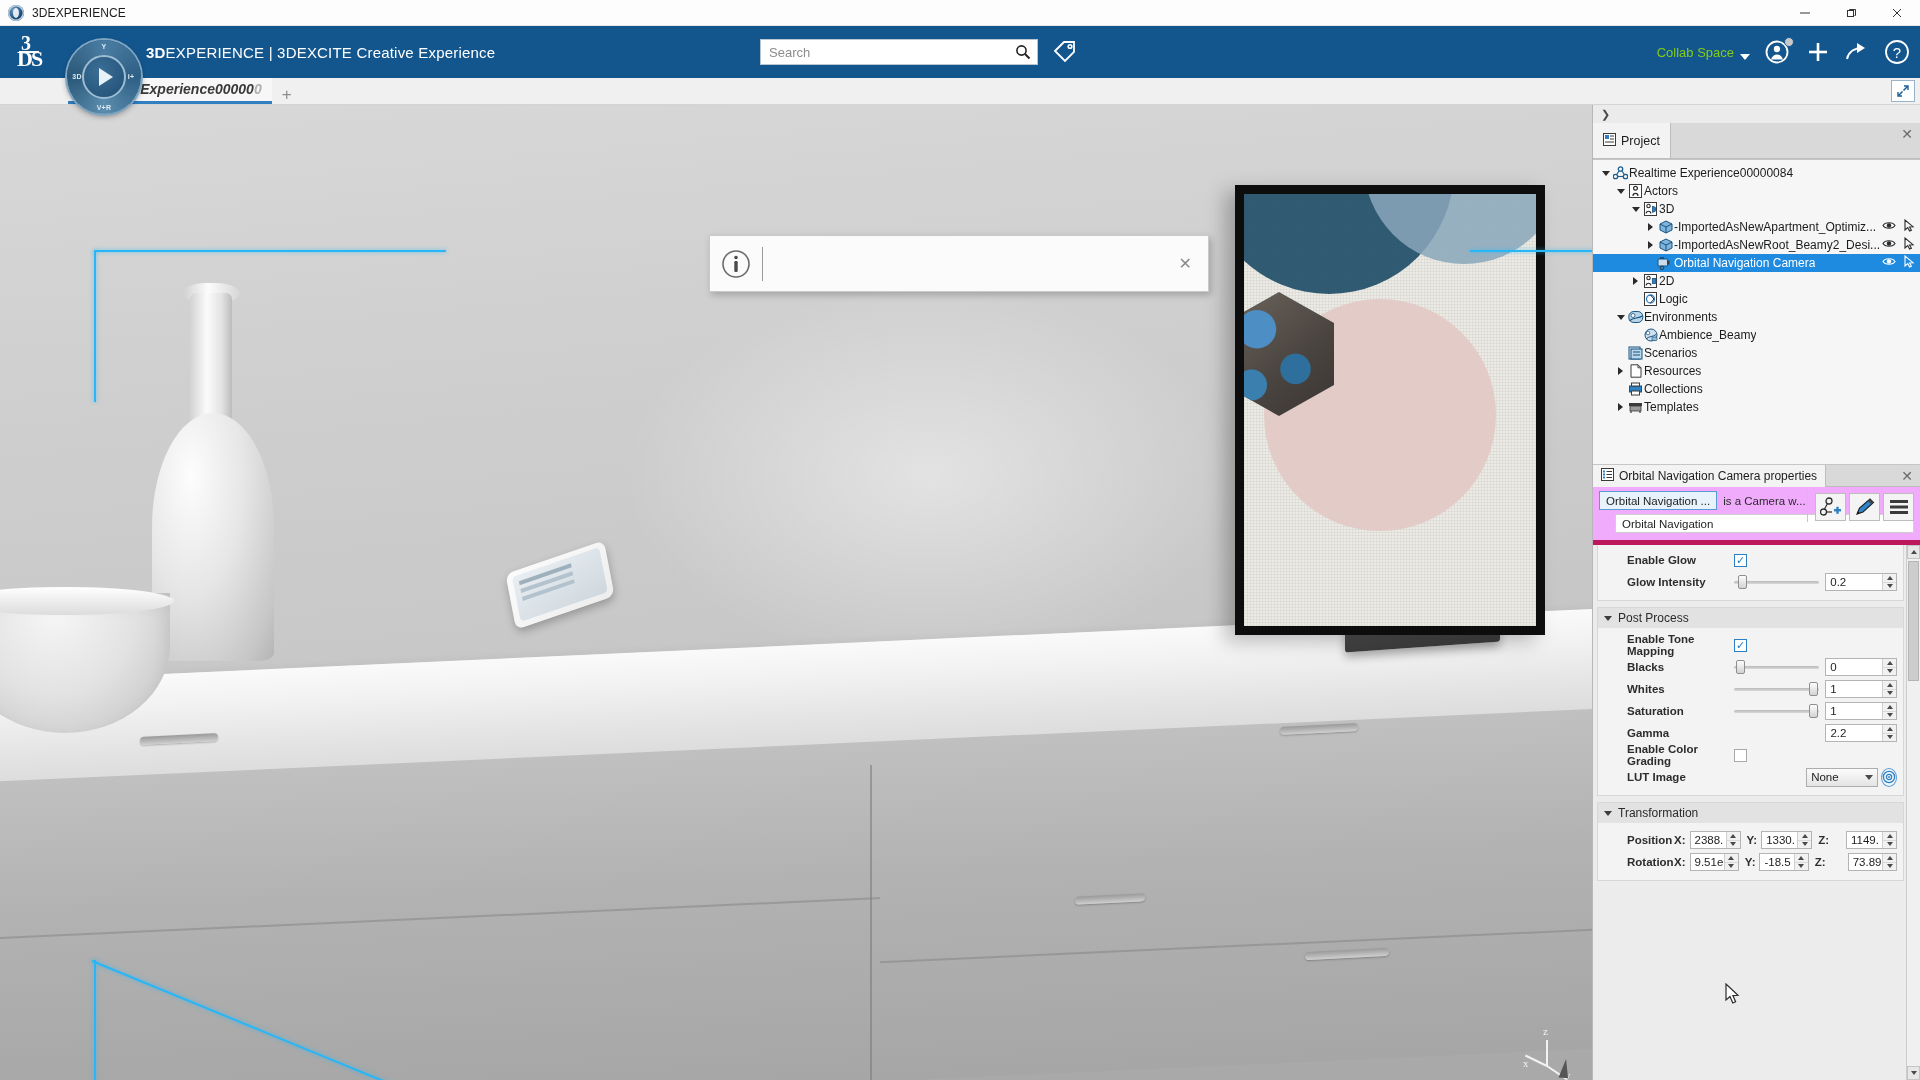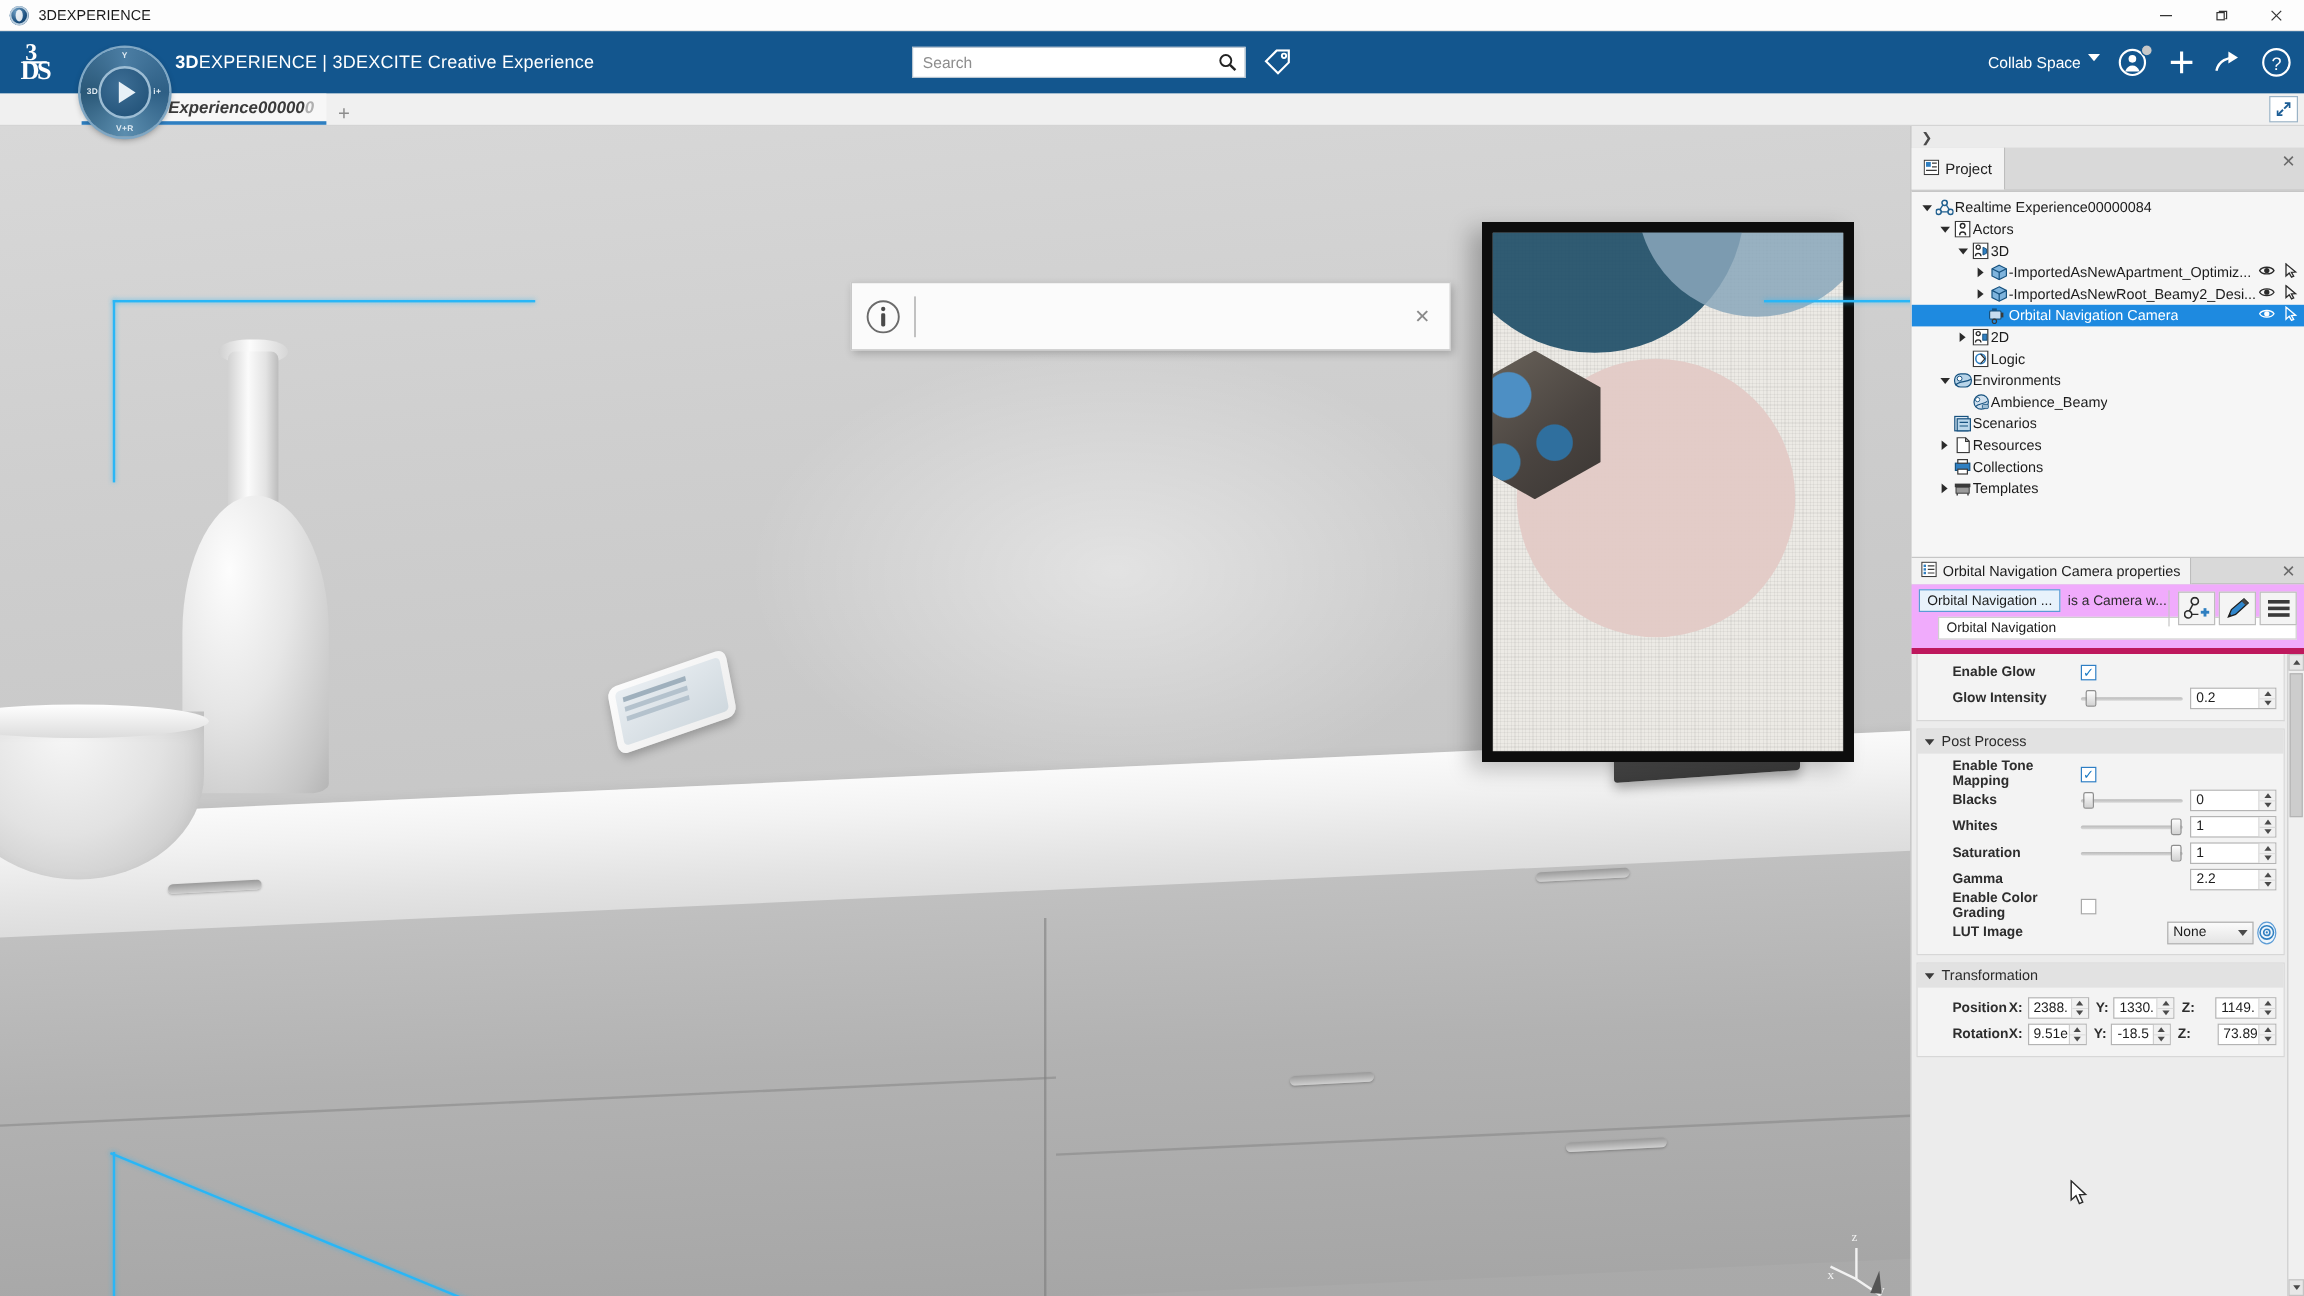--- a/index.html
+++ b/index.html
@@ -99,21 +99,21 @@
   }
   .searchwrap input::placeholder { color: #8d8d8d; }
   .search-ico { width: 28px; display: flex; align-items: center; justify-content: center; }
   .tag-ico { position: absolute; left: 1052px; top: 15px; }
 
   .appbar-right {
     position: absolute; right: 10px; top: 0; height: 52px;
     display: flex; align-items: center; gap: 14px;
   }
   .collab {
-    color: #ffffff; font-size: 13px; display: flex; align-items: flex-start; gap: 6px;
+    color: #84cc16; font-size: 13px; display: flex; align-items: flex-end; gap: 6px;
   }
   .chev-d { width: 0;height:0;border-left:5px solid transparent;border-right:5px solid transparent;border-top:6px solid #fff; }
   .ic-btn { display: flex; align-items: center; justify-content: center; color: #fff; position: relative; }
   .badge-dot {
     position: absolute; right: -2px; top: -1px; width: 10px; height: 10px;
     border-radius: 50%; background: #c8c8c8; border: 1px solid #13568e;
   }
 
   
   .tabstrip {

